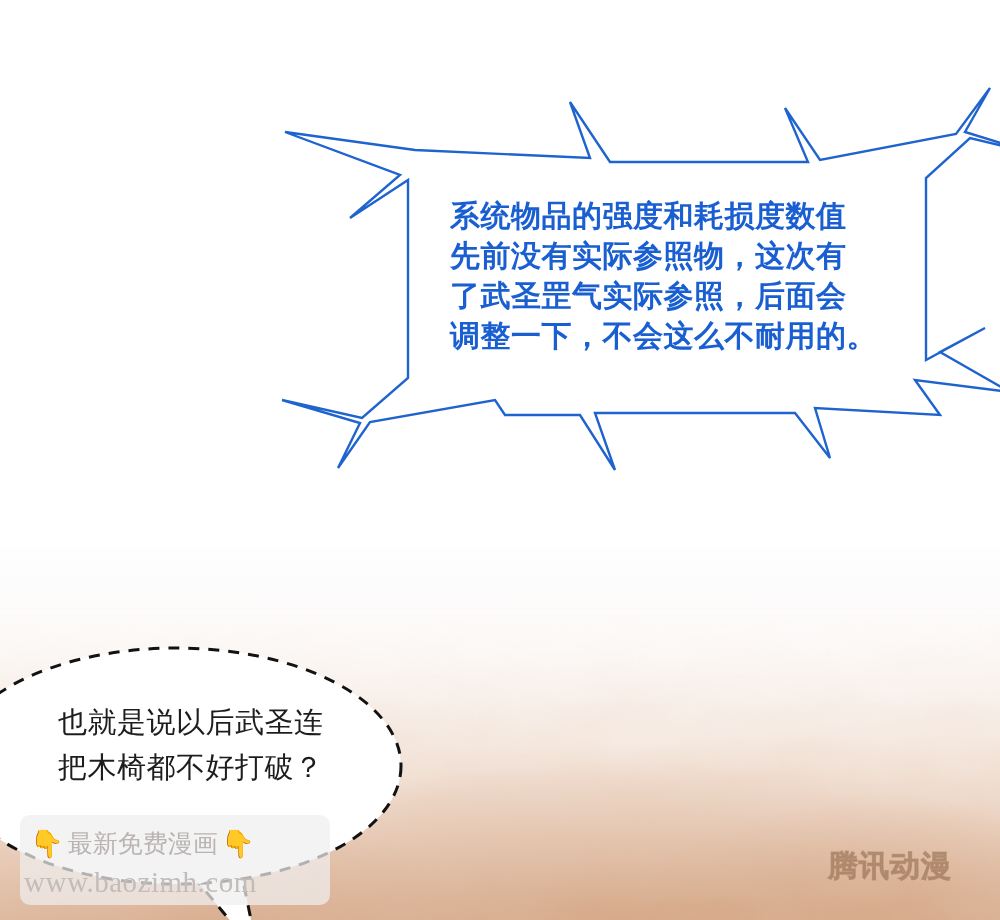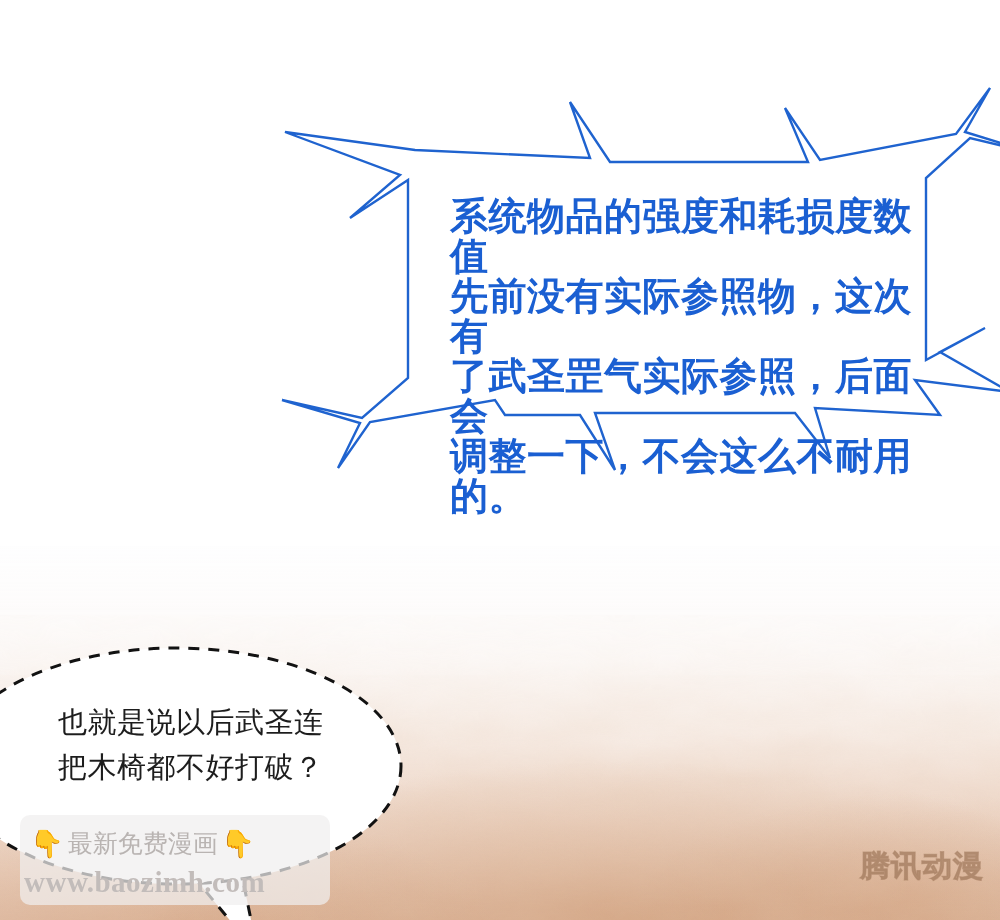--- a/index.html
+++ b/index.html
@@ -33,21 +33,21 @@
   }
   .spiky-balloon svg { display: block; width: 100%; height: 100%; overflow: visible; }
 
   .balloon-text {
     position: absolute;
     left: 450px;
     top: 196px;
     width: 500px;
     color: #1a5fd2;
     font-weight: 700;
-    font-size: 38px;
+    font-size: 30px;
     line-height: 40px;
     letter-spacing: 0.5px;
     text-align: left;
     white-space: pre-line;
     font-family: "DejaVu Sans", "Liberation Sans", sans-serif;
   }
 
   
   .panel-bottom {
     position: absolute;
@@ -107,34 +107,32 @@
     font-family: "DejaVu Sans", "Liberation Sans", sans-serif;
   }
   .wm-hand { font-size: 27px; line-height: 1; color: #f5c33b; }
   .wm-row2 {
     position: absolute;
     left: 24px; top: 866px;
     color: #c2bcba;
     font-size: 29px;
     letter-spacing: 0.5px;
     font-family: "Liberation Serif", "DejaVu Serif", serif;
-    font-weight: bold;
   }
 
   
   .tc-wm {
     position: absolute;
     left: 828px; top: 846px;
     color: rgba(150,110,80,0.38);
     font-size: 30px;
     font-weight: 700;
     letter-spacing: 1px;
     -webkit-text-stroke: 1px rgba(150,110,80,0.42);
     font-family: "DejaVu Sans", "Liberation Sans", sans-serif;
-    margin-left: 32px;
   }
 </style>
 </head>
 <body>
 
 <div id="page">
 
   <div class="panel-top">
 
     <div class="spiky-balloon">

